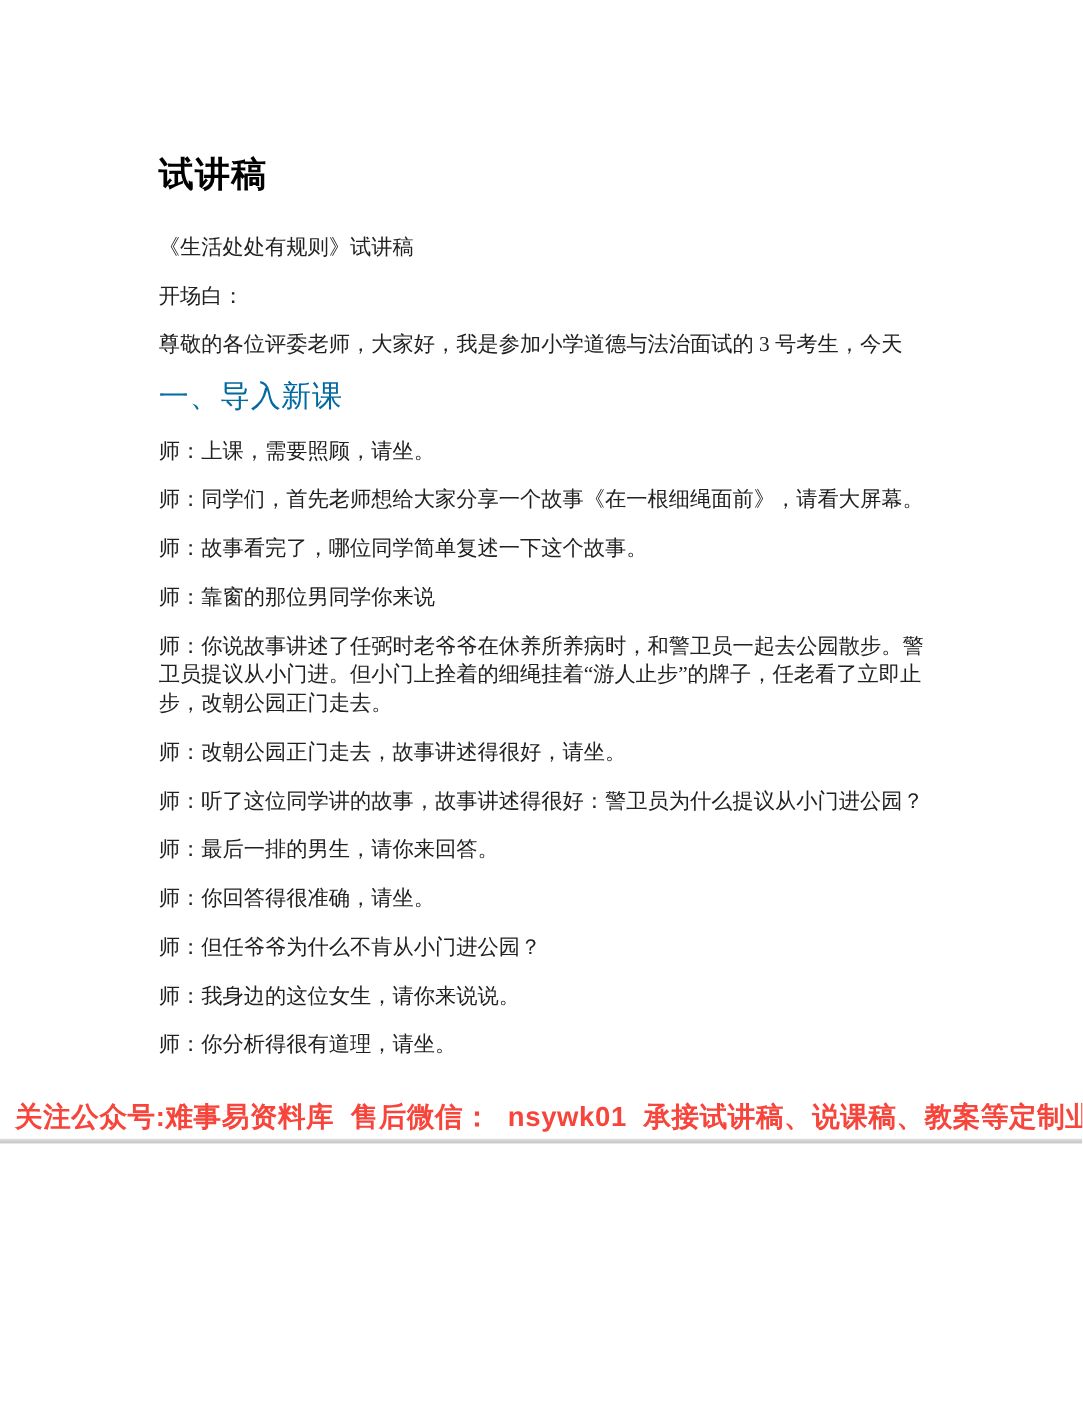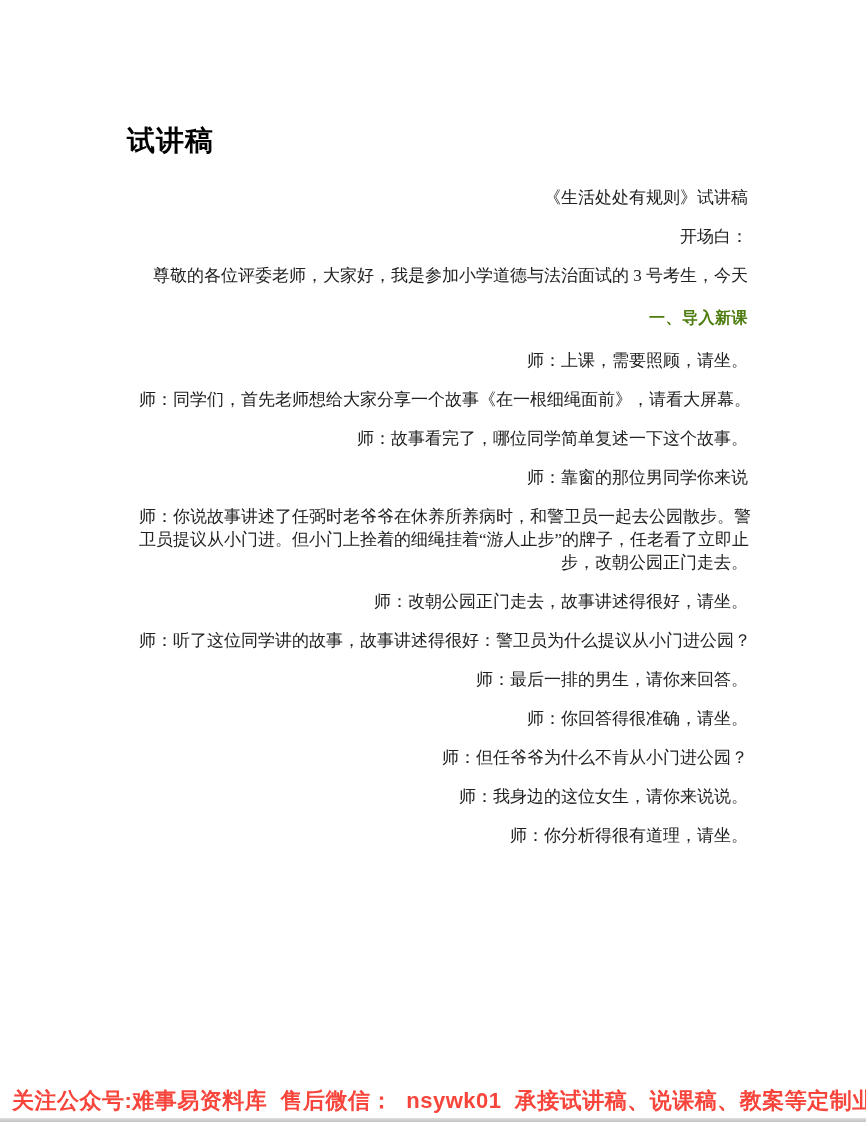--- a/index.html
+++ b/index.html
@@ -1,49 +1,48 @@
 <!DOCTYPE html>
 <html><head>
 <meta charset="utf-8">
 <style>
   html,body{margin:0;padding:0;background:#ffffff;}
   .page{
     position:relative;
-    width:866px;height:1122px;
+    width:866px;height:915px;
     background:#ffffff;
     overflow:hidden;
     font-family:"Liberation Serif","DejaVu Serif",serif;
   }
   .doc{
     box-sizing:border-box;
     padding:122px 118px 0 127px;
   }
   .title{
     margin:0 0 26px 0;
     font-size:28px;
     font-weight:bold;
     line-height:38px;
     color:#000000;
     letter-spacing:1px;
   }
   .para{
-    margin:0 0 16px 12px;
+    margin:0 0 16px 0;
     font-size:17px;
     line-height:23px;
     color:#212121;
-    text-align:right;
   }
   .para .line{
     white-space:nowrap;
   }
   .para.heading{
-    font-size:16px;
-    font-weight:bold;
+    font-size:24px;
+    font-weight:normal;
     line-height:30px;
-    color:#4d7c0f;
+    color:#0369a1;
     letter-spacing:0.5px;
   }
   .footer{
     position:absolute;
     left:0;right:0;bottom:4px;
     height:34px;
     display:flex;
     align-items:center;
     padding-left:12px;
     background:#ffffff;

